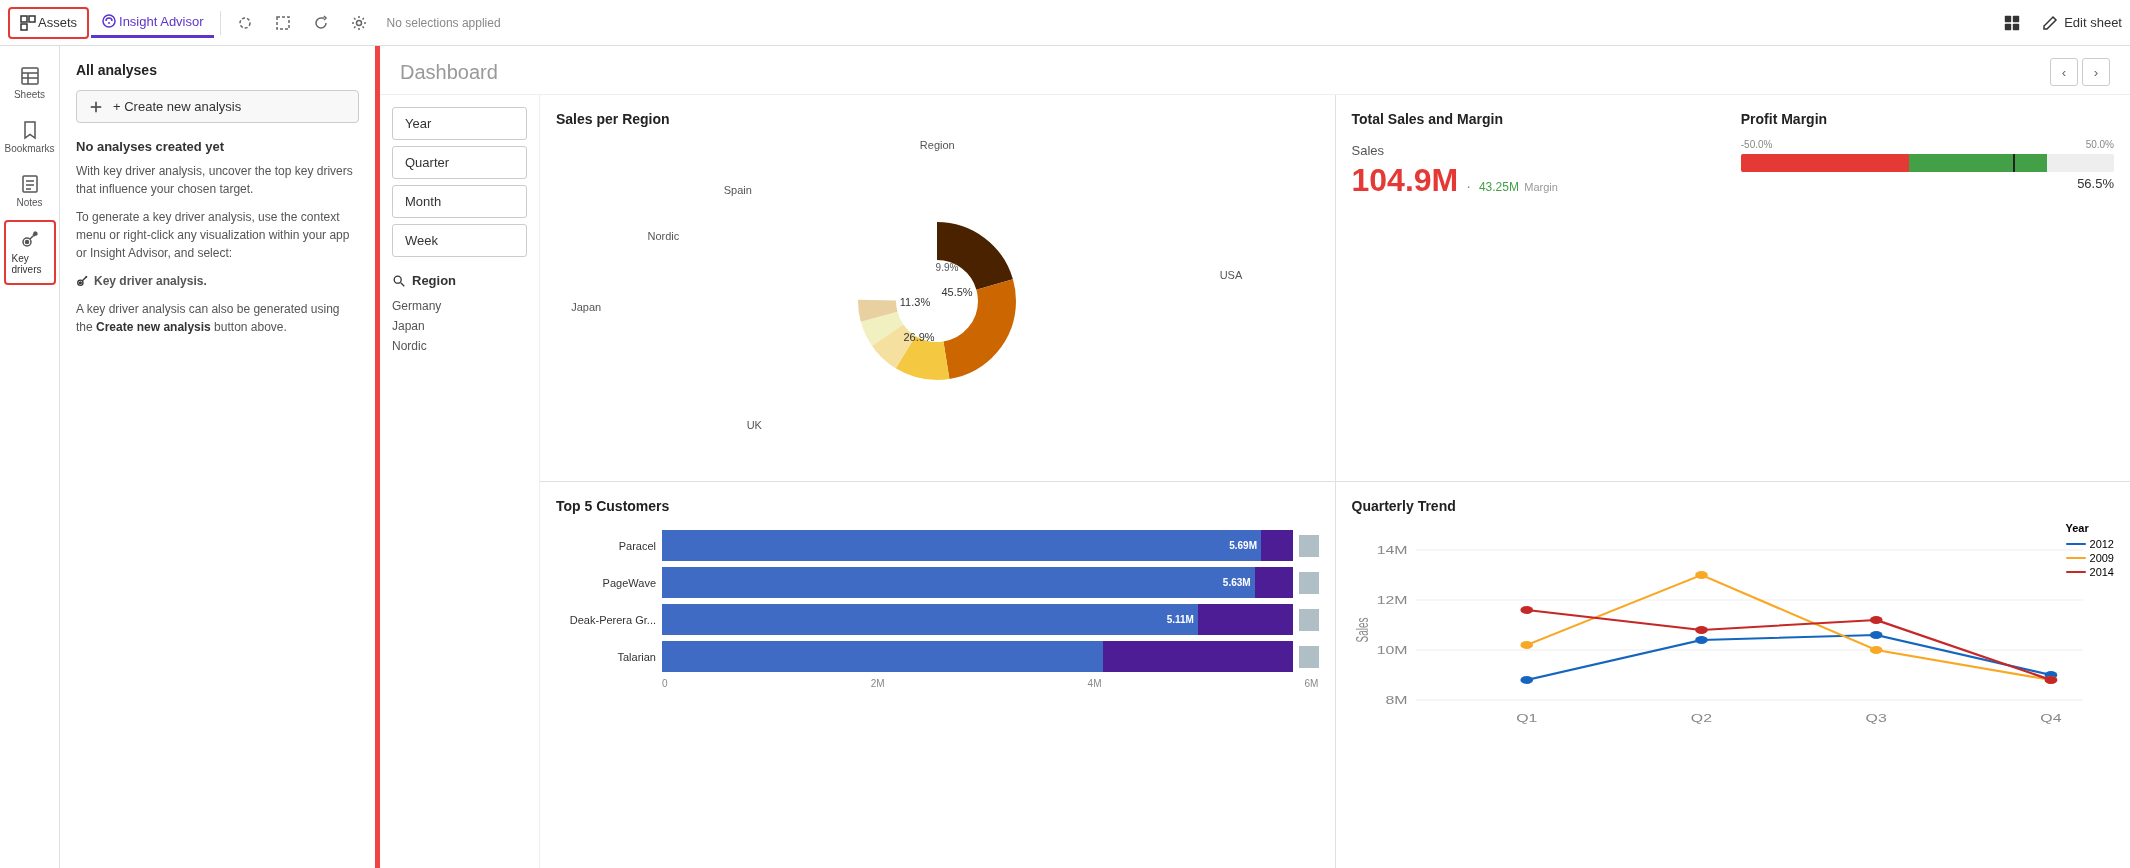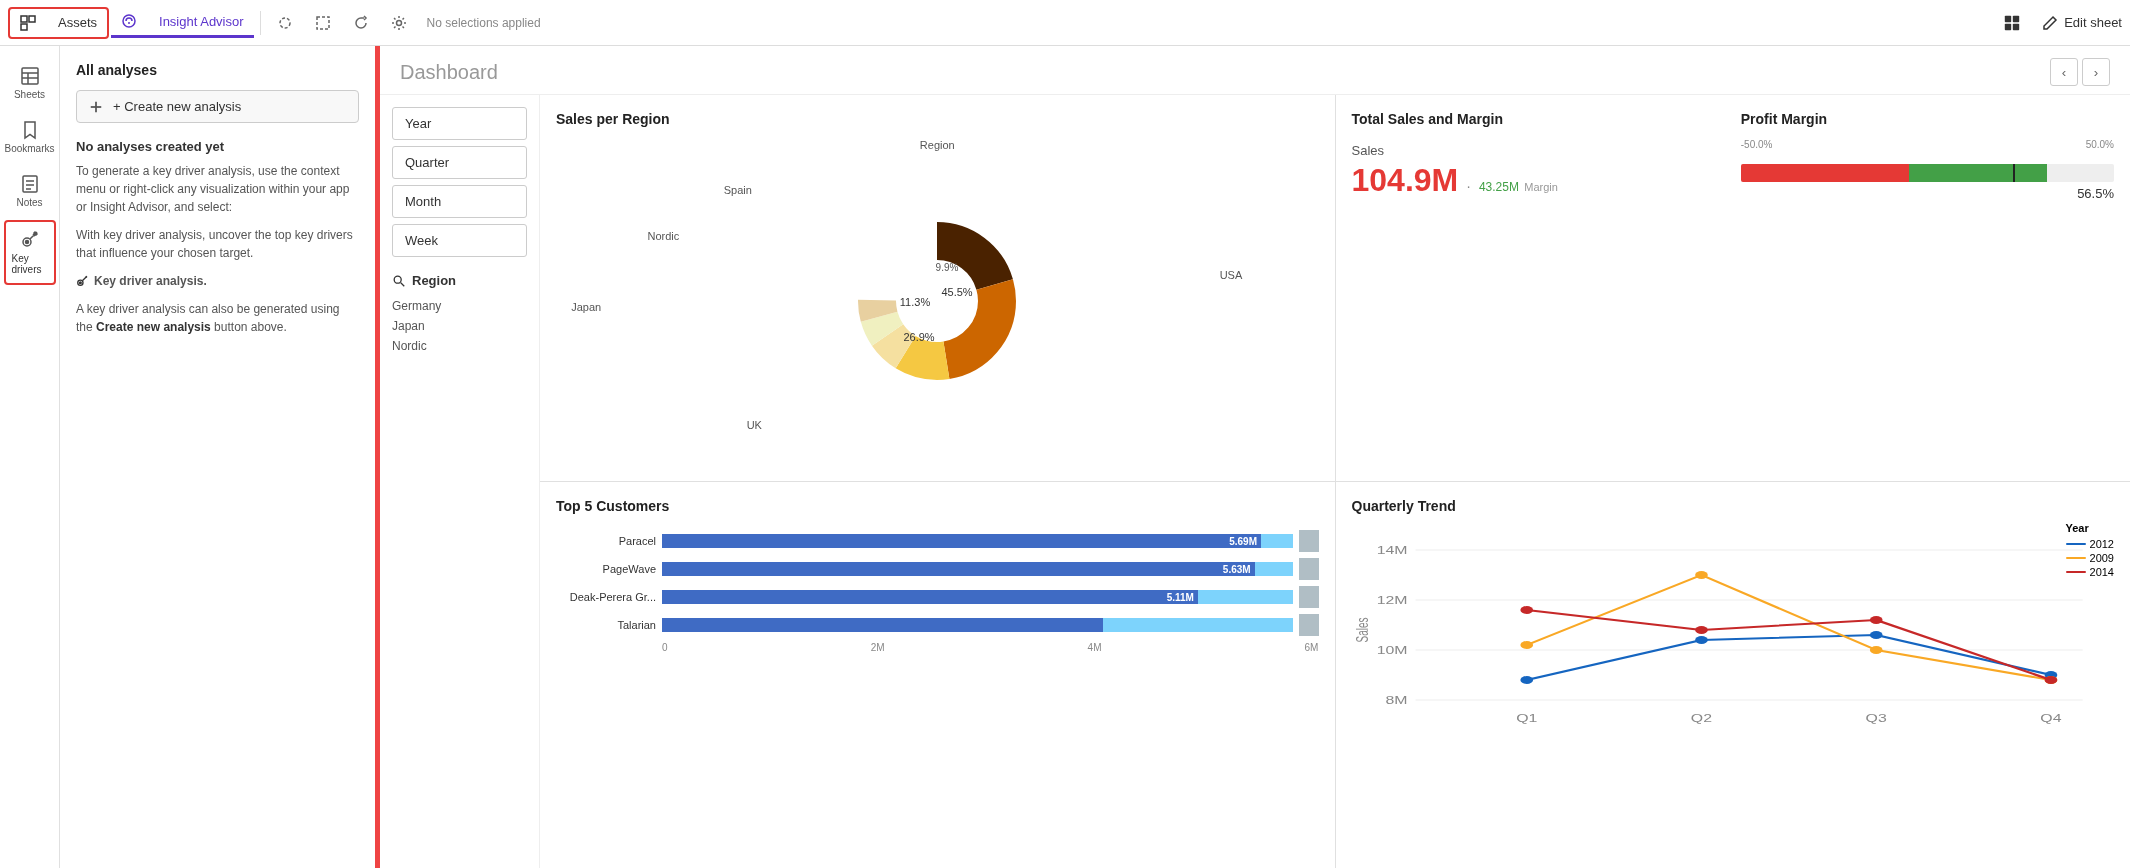--- a/index.html
+++ b/index.html
@@ -9,21 +9,21 @@
     .top-bar {
       display: flex;
       align-items: center;
       height: 46px;
       border-bottom: 1px solid #ddd;
       padding: 0 8px;
       gap: 4px;
     }
     .top-bar-left { display: flex; align-items: center; gap: 2px; }
     .nav-btn {
-      display: flex; align-items: center; gap: 22px;
+      display: flex; align-items: center; gap: 2px;
       padding: 6px 10px;
       border-radius: 4px;
       cursor: pointer;
       font-size: 13px;
       color: #333;
       border: none; background: transparent;
     }
     .nav-btn.active-outline {
       border: 2px solid #e53935;
       color: #333;
@@ -173,37 +173,37 @@
       position: relative;
     }
     .chart-title {
       font-size: 14px; font-weight: 700; color: #222; margin-bottom: 12px;
     }
 
     
     .sales-value { font-size: 32px; font-weight: 700; color: #e53935; }
     .sales-label { font-size: 13px; color: #555; margin-bottom: 4px; }
     .sales-margin { font-size: 12px; color: #43a047; display: inline; }
-    .pm-scale { display: flex; justify-content: space-between; font-size: 10px; color: #888; margin-bottom: 14px; }
+    .pm-scale { display: flex; justify-content: space-between; font-size: 10px; color: #888; margin-bottom: 4px; }
     .pm-bar-container { position: relative; height: 18px; background: #eee; border-radius: 2px; overflow: hidden; margin-bottom: 4px; }
     .pm-bar-red { position: absolute; left: 0; top: 0; height: 100%; background: #e53935; width: 45%; }
     .pm-bar-green { position: absolute; left: 45%; top: 0; height: 100%; background: #43a047; width: 37%; }
     .pm-indicator { position: absolute; top: 0; height: 100%; width: 2px; background: #222; left: 73%; }
     .pm-value { text-align: right; font-size: 13px; color: #333; }
 
     
     .trend-legend { position: absolute; right: 16px; top: 40px; font-size: 11px; }
     .legend-item { display: flex; align-items: center; gap: 4px; margin-bottom: 2px; }
     .legend-dot { width: 10px; height: 2px; border-radius: 1px; }
 
     
     .bar-chart { padding-top: 4px; }
     .bar-row { display: flex; align-items: center; margin-bottom: 6px; gap: 6px; }
     .bar-label { width: 100px; font-size: 11px; color: #333; text-align: right; white-space: nowrap; overflow: hidden; text-overflow: ellipsis; }
-    .bar-track { flex: 1; background: #7dd3fc; height: 14px; position: relative; }
+    .bar-track { flex: 1; background: #4c1d95; height: 31px; position: relative; }
     .bar-fill { height: 100%; background: #3f6bc4; display: flex; align-items: center; justify-content: flex-end; padding-right: 4px; }
     .bar-fill-value { font-size: 10px; color: #fff; font-weight: 600; }
     .bar-mini { width: 20px; height: 22px; background: #b0bec5; }
     .bar-axis { display: flex; justify-content: space-between; padding-left: 106px; font-size: 10px; color: #888; margin-top: 4px; }
 
     .chart-cell-top-right {
       grid-column: 2; grid-row: 1;
       display: grid;
       grid-template-columns: 1fr 1fr;
       gap: 16px;
@@ -316,24 +316,24 @@
   <div class="analysis-panel">
     <h3>All analyses</h3>
     <button class="create-btn">
       <svg viewBox="0 0 16 16" fill="none" stroke="#555" stroke-width="2" width="14" height="14">
         <line x1="8" y1="2" x2="8" y2="14"></line>
           <line x1="2" y1="8" x2="14" y2="8"></line>
       </svg>
       <span style="margin-left:2px;">+ Create new analysis</span>
     </button>
     <p class="no-analyses">No analyses created yet</p>
+    <p class="analysis-desc">With key driver analysis, uncover the top key drivers that influence your chosen target.</p>
     <p class="analysis-desc">
       <span>To generate a key driver analysis, use the context menu or right-click any visualization within your app or Insight Advisor, and select:</span>
     </p>
-    <p class="analysis-desc">With key driver analysis, uncover the top key drivers that influence your chosen target.</p>
     <p class="analysis-desc" style="display:flex;align-items:center;gap:4px;margin-bottom:10px;">
       <svg viewBox="0 0 16 16" fill="none" stroke="#333" stroke-width="1.5" width="14" height="14">
         <circle cx="5" cy="10" r="3"></circle>
           <path d="M7.5 7.5l5-5M11 2.5l1.5 1.5"></path>
           <circle cx="5" cy="10" r="1" fill="#333"></circle>
       </svg>
       <strong>Key driver analysis.</strong>
     </p>
     <p class="analysis-desc">
       <span>A key driver analysis can also be generated using the</span>

